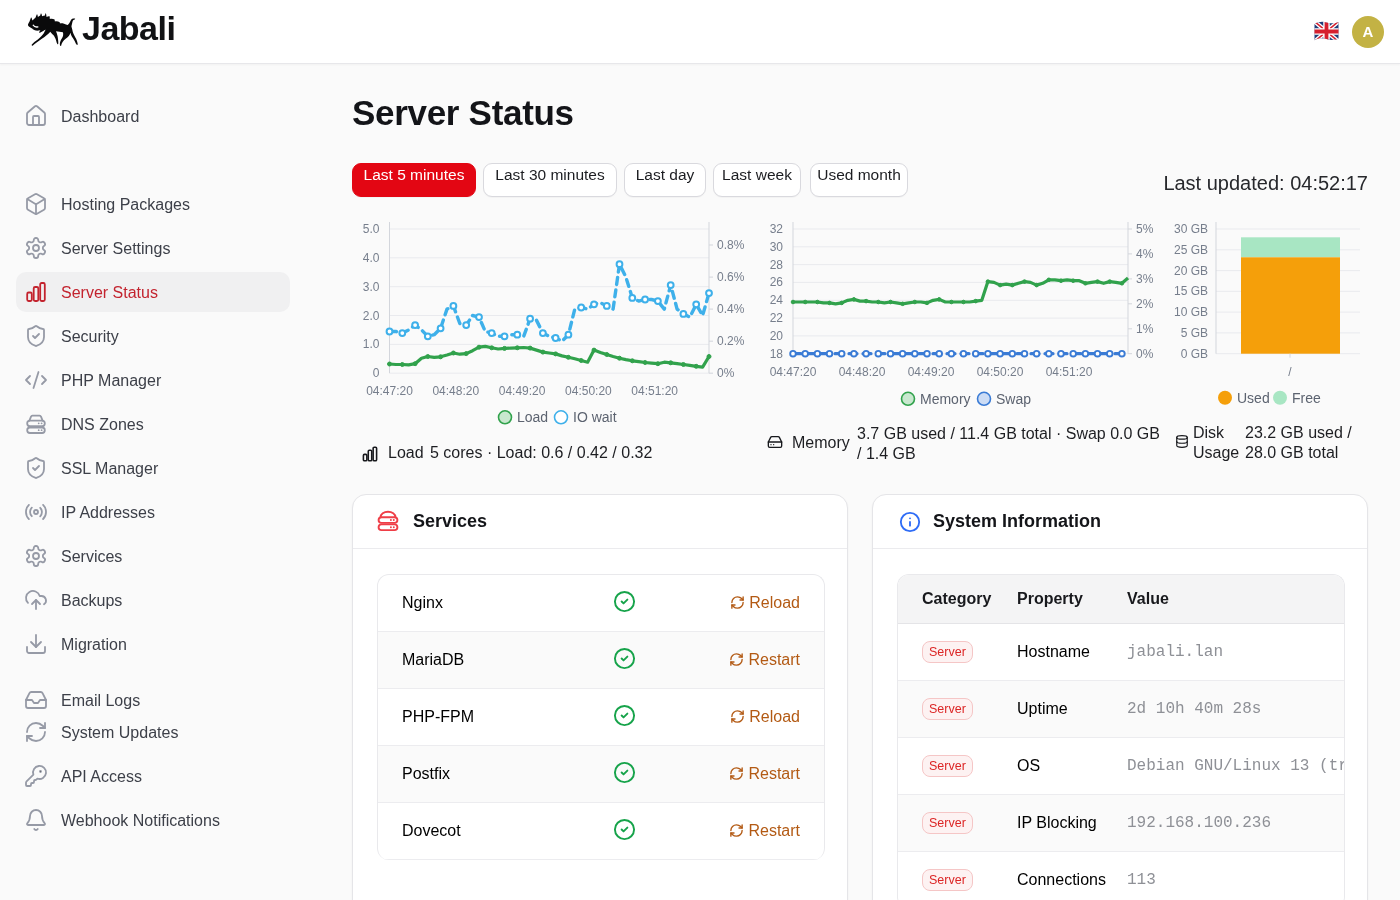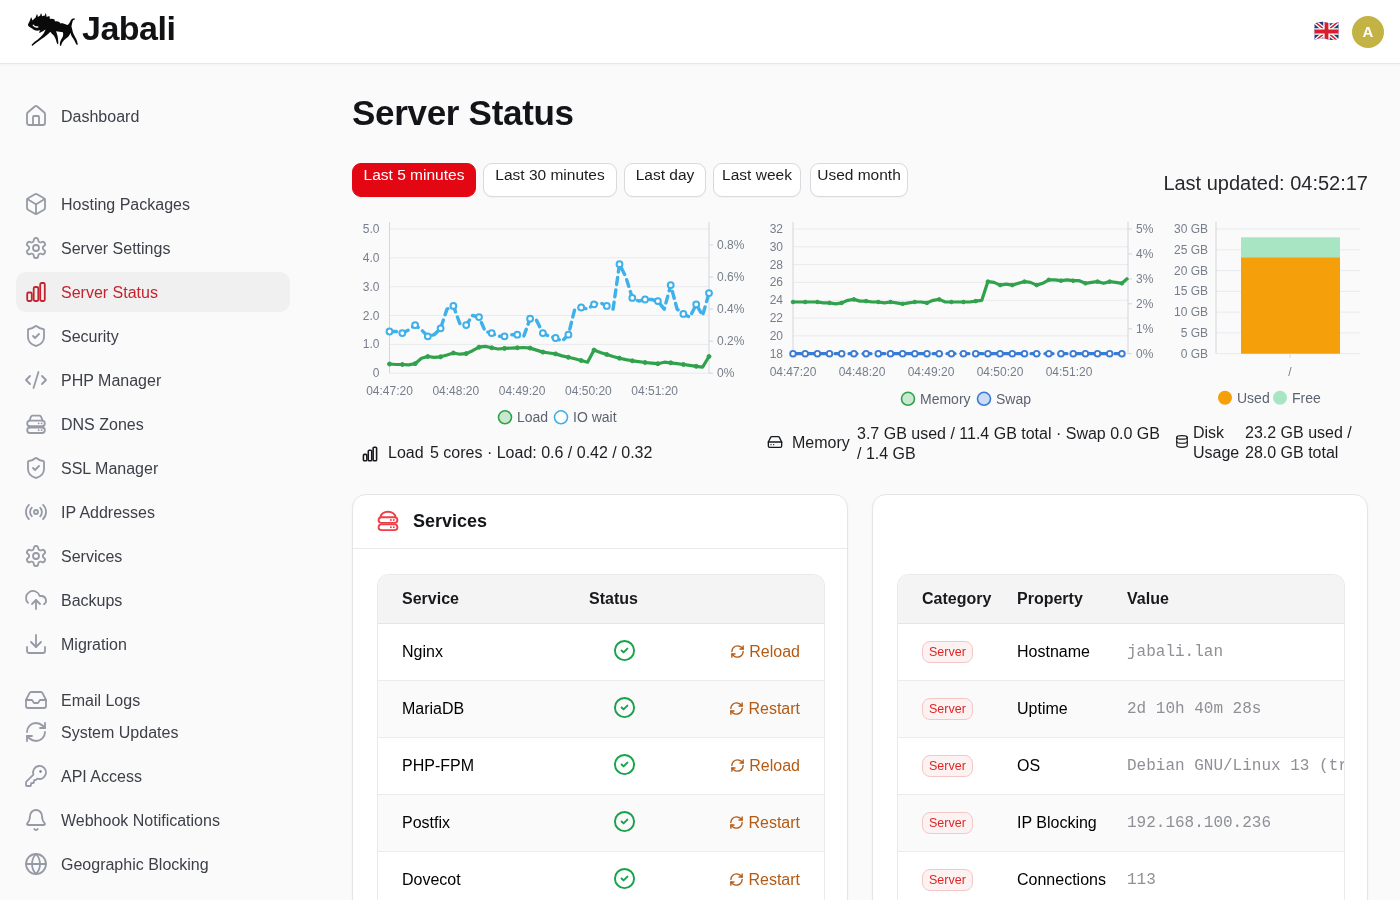--- a/index.html
+++ b/index.html
@@ -172,28 +172,20 @@
           <circle cx="16.5" cy="7.5" r=".5" fill="currentColor"></circle>
         </svg></span>
       <span class="lb">API Access</span>
     </div>
 <div class="mi" style="top:736px">
       <span class="ic"><svg width="24" height="24" viewBox="0 0 24 24" fill="none" stroke="#969aa6" stroke-width="1.8" stroke-linecap="round" stroke-linejoin="round">
           <path d="M10.268 21a2 2 0 0 0 3.464 0"></path>
           <path d="M3.262 15.326A1 1 0 0 0 4 17h16a1 1 0 0 0 .74-1.673C19.41 13.956 18 12.499 18 8A6 6 0 0 0 6 8c0 4.499-1.411 5.956-2.738 7.326"></path>
         </svg></span>
       <span class="lb">Webhook Notifications</span>
-    </div>
-<div class="mi" style="top:780px">
-      <span class="ic"><svg width="24" height="24" viewBox="0 0 24 24" fill="none" stroke="#969aa6" stroke-width="1.8" stroke-linecap="round" stroke-linejoin="round">
-          <circle cx="12" cy="12" r="10"></circle>
-          <path d="M12 2a14.5 14.5 0 0 0 0 20 14.5 14.5 0 0 0 0-20"></path>
-          <path d="M2 12h20"></path>
-        </svg></span>
-      <span class="lb">Geographic Blocking</span>
     </div>
   </div>
 <h1>Server Status</h1>
 <div class="btn red" style="left:352px;width:124px"><span>Last 5 minutes</span></div>
 <div class="btn" style="left:483px;width:134px"><span>Last 30 minutes</span></div>
 <div class="btn" style="left:624px;width:82px"><span>Last day</span></div>
 <div class="btn" style="left:713px;width:88px"><span>Last week</span></div>
 <div class="btn" style="left:810px;width:98px"><span>Used month</span></div>
 <div class="lastupd">Last updated: 04:52:17</div>
 <svg style="position:absolute;left:352px;top:215px" width="400" height="255" font-family="Liberation Sans, sans-serif">
@@ -441,25 +433,20 @@
       <span class="t">Services</span>
     </div>
  <div style="position:absolute;left:24px;top:79px;width:448px;border-radius:12px;overflow:hidden;border:1px solid #e9e9ec;border-bottom:none">
  <table class="tbl" style="position:static;width:446px;table-layout:fixed">
         <colgroup>
           <col style="width:211px">
           <col style="width:130px">
           <col style="width:105px">
         </colgroup>
  <tbody>
-          <tr>
-            <th style="padding-left:24px">Service</th>
-            <th>Status</th>
-            <th></th>
-          </tr>
  <tr>
             <td style="padding-left:24px">Nginx</td>
             <td style="padding-left:24px"><span style="display:inline-block;vertical-align:middle"><svg width="23" height="23" viewBox="0 0 24 24" fill="none" stroke="#16a34a" stroke-width="2" stroke-linecap="round" stroke-linejoin="round">
                   <circle cx="12" cy="12" r="10"></circle>
                   <path d="m9 12 2 2 4-4"></path>
                 </svg></span></td>
             <td style="text-align:right;padding-right:24px"><span class="alink"><svg width="15" height="15" viewBox="0 0 24 24" fill="none" stroke="#b35a14" stroke-width="2.2" stroke-linecap="round" stroke-linejoin="round" style="vertical-align:-2px">
                   <path d="M3 12a9 9 0 0 1 9-9 9.75 9.75 0 0 1 6.74 2.74L21 8"></path>
                   <path d="M21 3v5h-5"></path>
                   <path d="M21 12a9 9 0 0 1-9 9 9.75 9.75 0 0 1-6.74-2.74L3 16"></path>
@@ -516,20 +503,28 @@
                   <path d="M21 3v5h-5"></path>
                   <path d="M21 12a9 9 0 0 1-9 9 9.75 9.75 0 0 1-6.74-2.74L3 16"></path>
                   <path d="M8 16H3v5"></path>
                 </svg> Restart</span></td>
           </tr>
  </tbody>
       </table>
     </div>
 </div>
 <div class="card" style="left:872px">
+ <div class="chead">
+      <span style="position:absolute;left:26px;top:16px"><svg width="22" height="22" viewBox="0 0 24 24" fill="none" stroke="#2e6cf6" stroke-width="2" stroke-linecap="round" stroke-linejoin="round">
+          <circle cx="12" cy="12" r="10"></circle>
+          <path d="M12 16v-4"></path>
+          <path d="M12 8h.01"></path>
+        </svg></span>
+      <span class="t">System Information</span>
+    </div>
  <div style="position:absolute;left:24px;top:79px;width:448px;border-radius:12px;overflow:hidden;border:1px solid #e9e9ec;border-bottom:none">
  <table class="tbl" style="position:static;width:446px;table-layout:fixed">
         <colgroup>
           <col style="width:119px">
           <col style="width:110px">
           <col style="width:217px">
         </colgroup>
  <tbody>
           <tr>
             <th style="padding-left:24px">Category</th>

